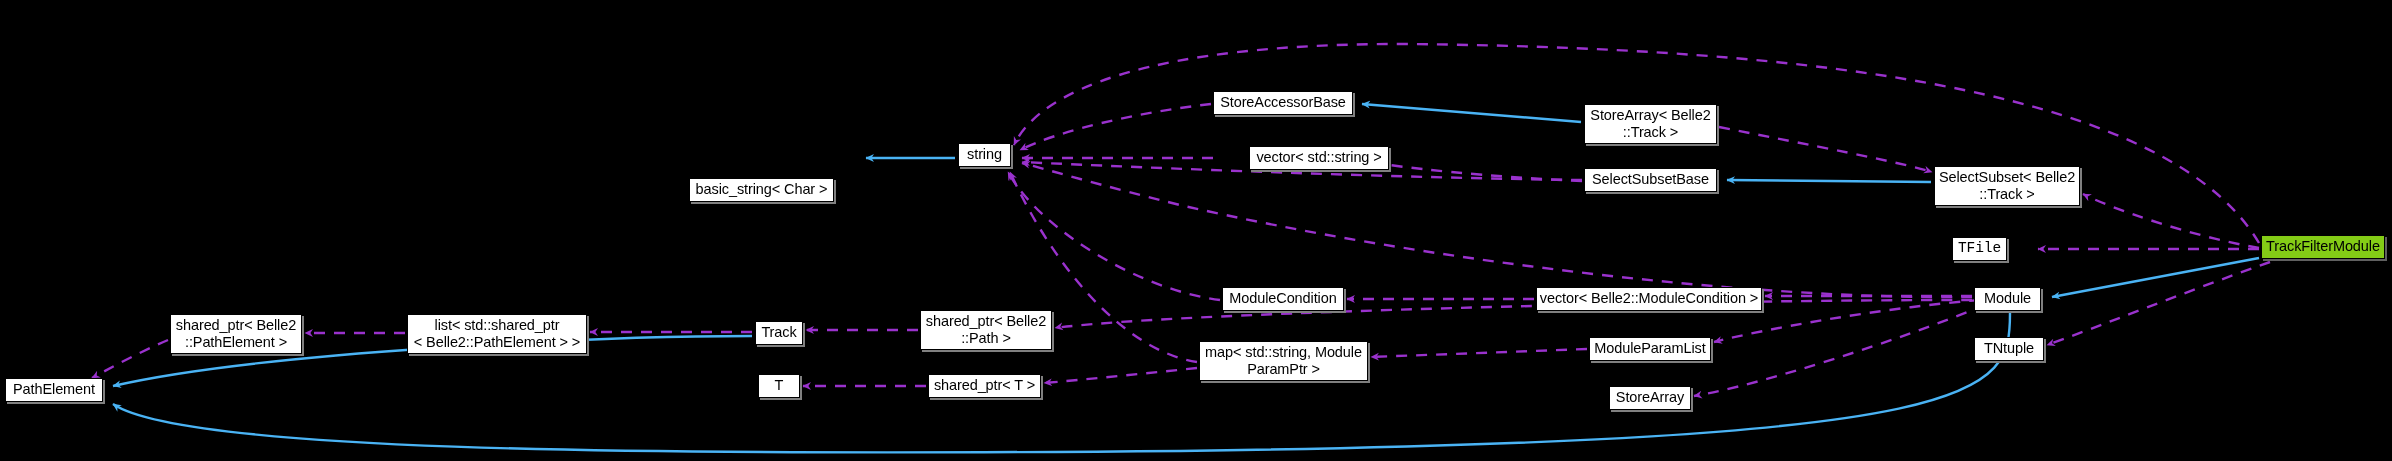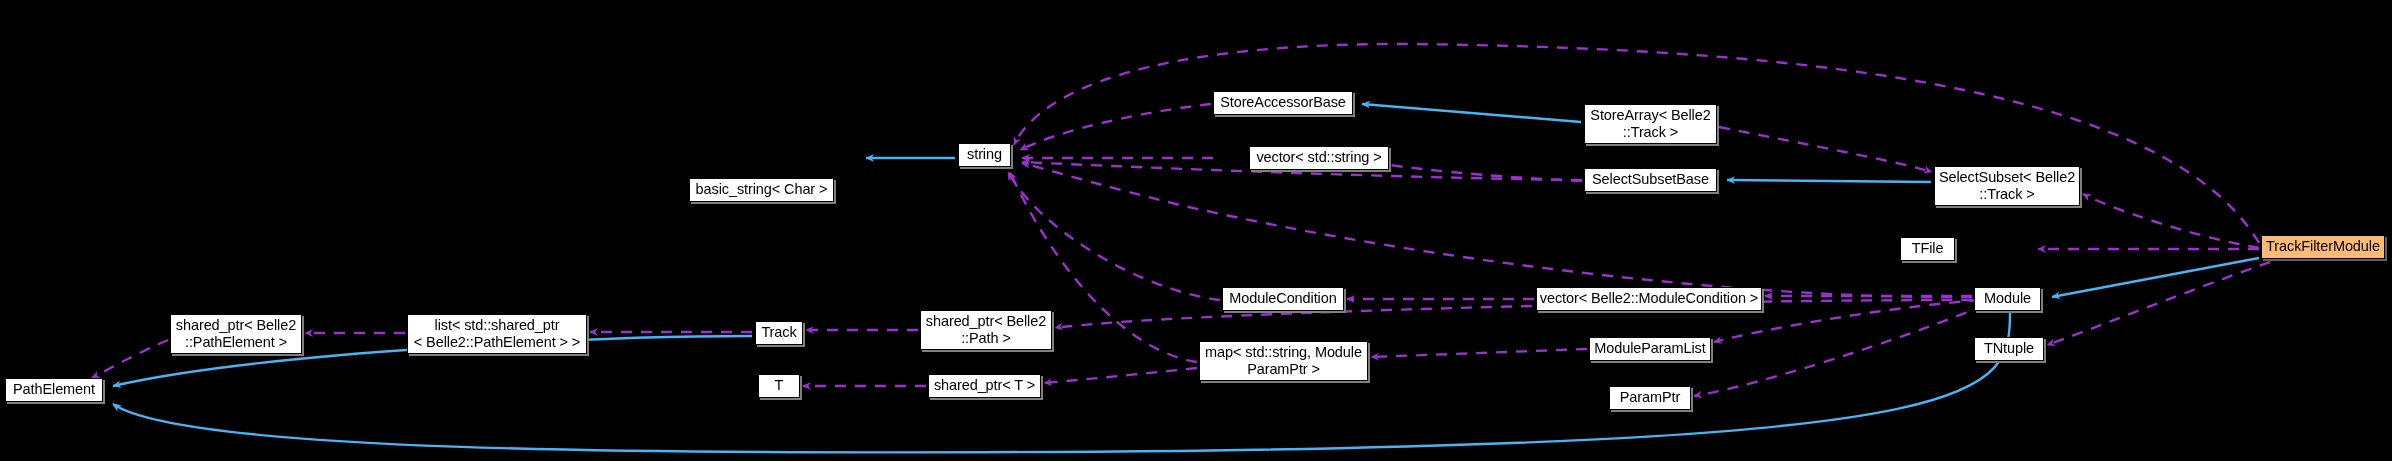--- a/index.html
+++ b/index.html
@@ -22,21 +22,21 @@
     justify-content:center;
     text-align:center;
     font-size:14.5px;
     line-height:1.18;
     white-space:pre;
     box-shadow:2px 2px 0 0 #808080;
     letter-spacing:-0.1px;
     z-index:5;
   }
   .node.highlight{
-    background:#fdba74;
+    background:#84cc16;
     box-shadow:2px 2px 0 0 #606060;
   }
 </style>
 </head>
 <body>
 
 <div id="canvas">
 
   <svg id="edges" viewBox="0 0 2392 461" xmlns="http://www.w3.org/2000/svg">
     <defs>
@@ -98,24 +98,24 @@
       <div class="node" style="left: 928px; top: 374px; width: 113px; height: 24px;"><span>shared_ptr&lt; T &gt;</span></div>
       <div class="node" style="left: 689px; top: 146px; width: 145px; height: 24px; margin-top: 32px;"><span>basic_string&lt; Char &gt;</span></div>
       <div class="node" style="left: 958px; top: 143px; width: 53px; height: 24px;"><span>string</span></div>
       <div class="node" style="left: 1215px; top: 146px; width: 140px; height: 24px; margin-left: 34px;"><span>vector&lt; std::string &gt;</span></div>
       <div class="node" style="left: 1213px; top: 91px; width: 140px; height: 24px;"><span>StoreAccessorBase</span></div>
       <div class="node" style="left: 1584px; top: 168px; width: 133px; height: 24px;"><span>SelectSubsetBase</span></div>
       <div class="node" style="left: 1584px; top: 104px; width: 133px; height: 40px;"><span>StoreArray&lt; Belle2
 ::Track &gt;</span></div>
       <div class="node" style="left: 1934px; top: 166px; width: 146px; height: 40px;"><span>SelectSubset&lt; Belle2
 ::Track &gt;</span></div>
-      <div class="node" style="left: 1900px; top: 237px; width: 55px; height: 24px;"><span>TFile</span></div>
+      <div class="node" style="left: 1952px; top: 237px; width: 55px; height: 24px; font-family: Liberation Mono, monospace;"><span>TFile</span></div>
       <div class="node highlight" style="left: 2261px; top: 235px; width: 124px; height: 24px;"><span>TrackFilterModule</span></div>
       <div class="node" style="left: 1222px; top: 287px; width: 122px; height: 24px;"><span>ModuleCondition</span></div>
       <div class="node" style="left: 1536px; top: 287px; width: 226px; height: 24px;"><span>vector&lt; Belle2::ModuleCondition &gt;</span></div>
       <div class="node" style="left: 1974px; top: 287px; width: 67px; height: 24px;"><span>Module</span></div>
       <div class="node" style="left: 1199px; top: 341px; width: 169px; height: 40px;"><span>map&lt; std::string, Module
 ParamPtr &gt;</span></div>
       <div class="node" style="left: 1589px; top: 337px; width: 122px; height: 24px;"><span>ModuleParamList</span></div>
       <div class="node" style="left: 1974px; top: 337px; width: 70px; height: 24px;"><span>TNtuple</span></div>
-      <div class="node" style="left: 1609px; top: 386px; width: 82px; height: 24px;"><span>ParamPtr</span></div>
+      <div class="node" style="left: 1609px; top: 386px; width: 82px; height: 24px;"><span>StoreArray</span></div>
     </div>
 </div>
 
 </body></html>

